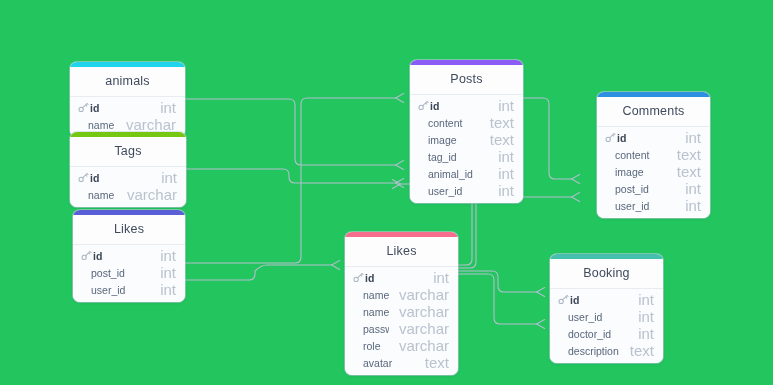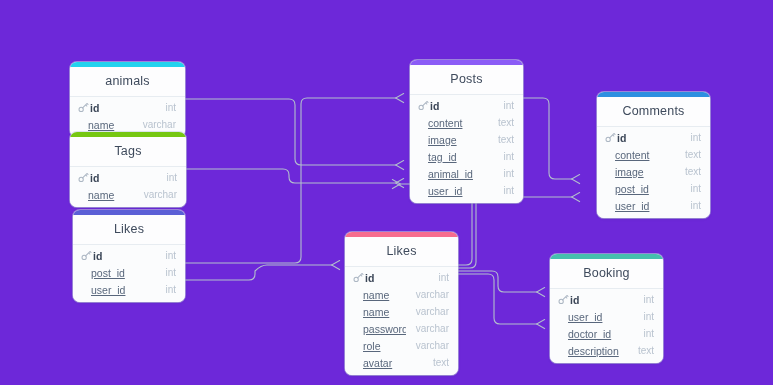--- a/index.html
+++ b/index.html
@@ -5,21 +5,21 @@
   * { box-sizing: border-box; margin: 0; padding: 0; }
   html, body {
     width: 773px; height: 385px;
     background: #eff3f7;
     font-family: "Liberation Sans", sans-serif;
     overflow: hidden;
   }
   #canvas {
     position: relative;
     width: 773px; height: 385px;
-    background: #6d28d9;
+    background: #22c55e;
   }
   #edge-layer {
     position: absolute; left: 0; top: 0;
     width: 773px; height: 385px;
     pointer-events: none;
   }
   .er-table {
     position: absolute;
     background: #fbfcfd;
     border-radius: 7px;
@@ -53,24 +53,24 @@
     white-space: nowrap;
   }
   .fld-name {
     color: #59677c;
     flex: 1 1 auto;
     display: flex;
     align-items: center;
     overflow: hidden;
   }
   .fld.pk .fld-name { color: #3b4657; font-weight: bold; }
-  .fld:not(.pk) .fld-name { padding-left: 10px; text-decoration: underline; }
+  .fld:not(.pk) .fld-name { padding-left: 10px; }
   .fld-type {
     color: #b9c3cf;
-    font-size: 10px;
+    font-size: 15px;
     margin-left: 10px;
   }
   .key-ico {
     width: 11px; height: 11px;
     margin-right: 1px;
     flex: 0 0 auto;
     display: inline-block;
     opacity: .62;
   }
 </style>

